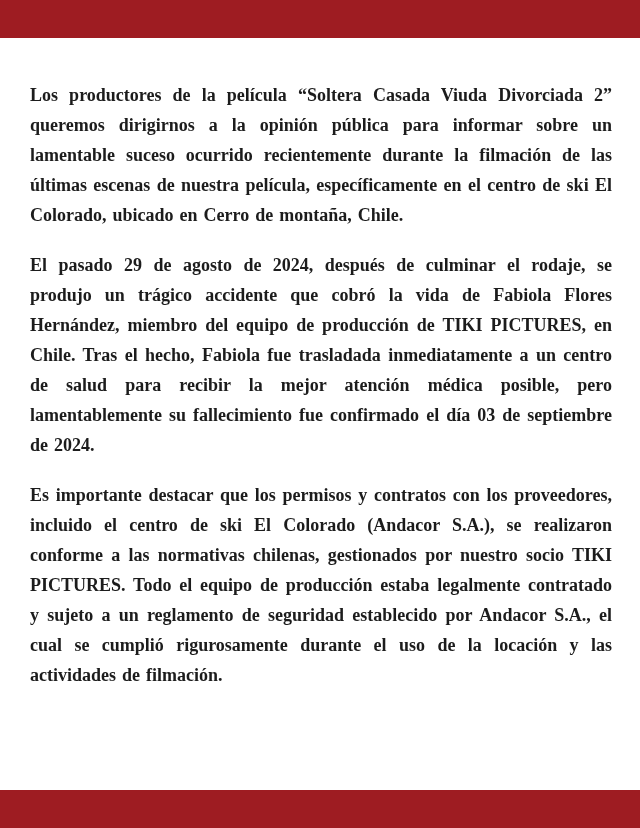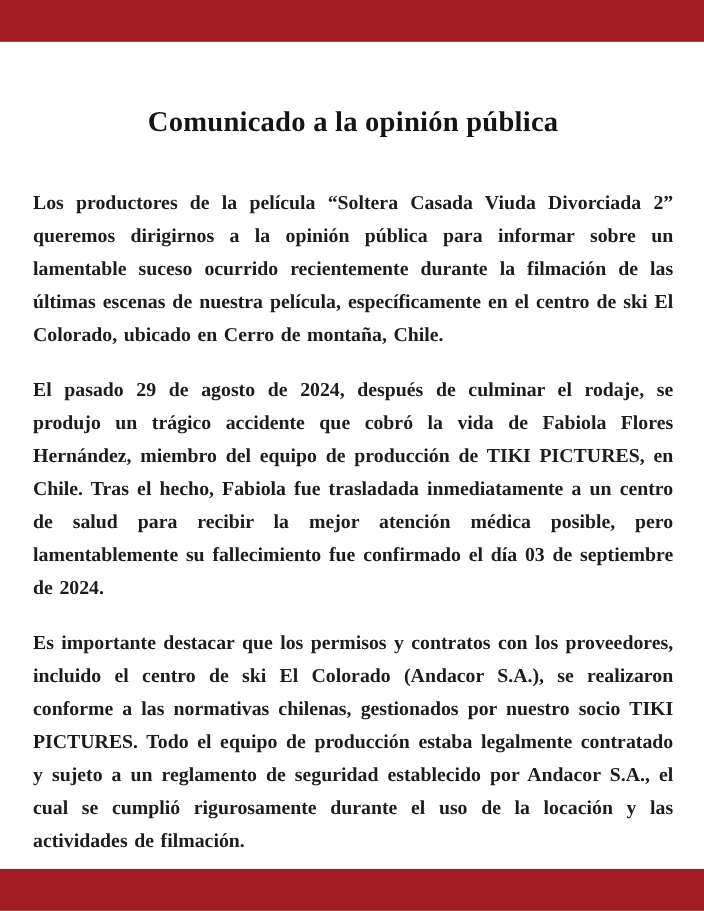--- a/index.html
+++ b/index.html
@@ -51,21 +51,20 @@
     word-spacing: 1.5px;
   }
   .doc-paragraph:last-child { margin-bottom: 0; font-family: Liberation Serif, serif; }
 </style>
 </head>
 <body>
 
 <div class="banner top"></div>
 
 <div class="doc-content">
-  <h1 class="doc-title">Comunicado a la opinión pública</h1>
   <div class="doc-body">
     <p class="doc-paragraph">Los productores de la película “Soltera Casada Viuda Divorciada 2” queremos dirigirnos a la opinión pública para informar sobre un lamentable suceso ocurrido recientemente durante la filmación de las últimas escenas de nuestra película, específicamente en el centro de ski El Colorado, ubicado en Cerro de montaña, Chile.</p>
     <p class="doc-paragraph">El pasado 29 de agosto de 2024, después de culminar el rodaje, se produjo un trágico accidente que cobró la vida de Fabiola Flores Hernández, miembro del equipo de producción de TIKI PICTURES, en Chile. Tras el hecho, Fabiola fue trasladada inmediatamente a un centro de salud para recibir la mejor atención médica posible, pero lamentablemente su fallecimiento fue confirmado el día 03 de septiembre de 2024.</p>
     <p class="doc-paragraph">Es importante destacar que los permisos y contratos con los proveedores, incluido el centro de ski El Colorado (Andacor S.A.), se realizaron conforme a las normativas chilenas, gestionados por nuestro socio TIKI PICTURES. Todo el equipo de producción estaba legalmente contratado y sujeto a un reglamento de seguridad establecido por Andacor S.A., el cual se cumplió rigurosamente durante el uso de la locación y las actividades de filmación.</p>
   </div>
 </div>
 
 <div class="banner bottom"></div>
 
 </body></html>

